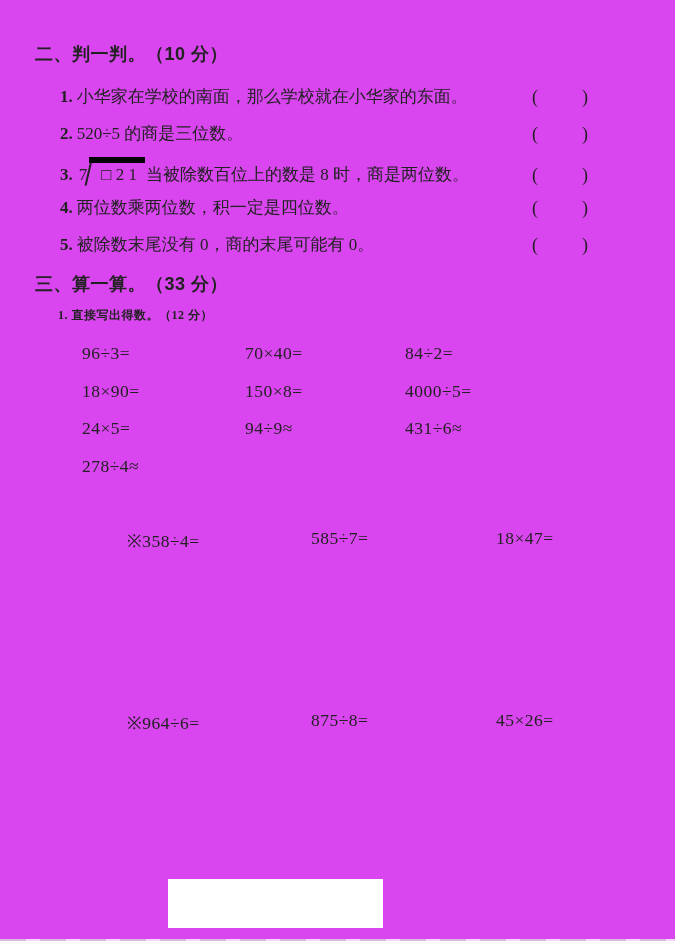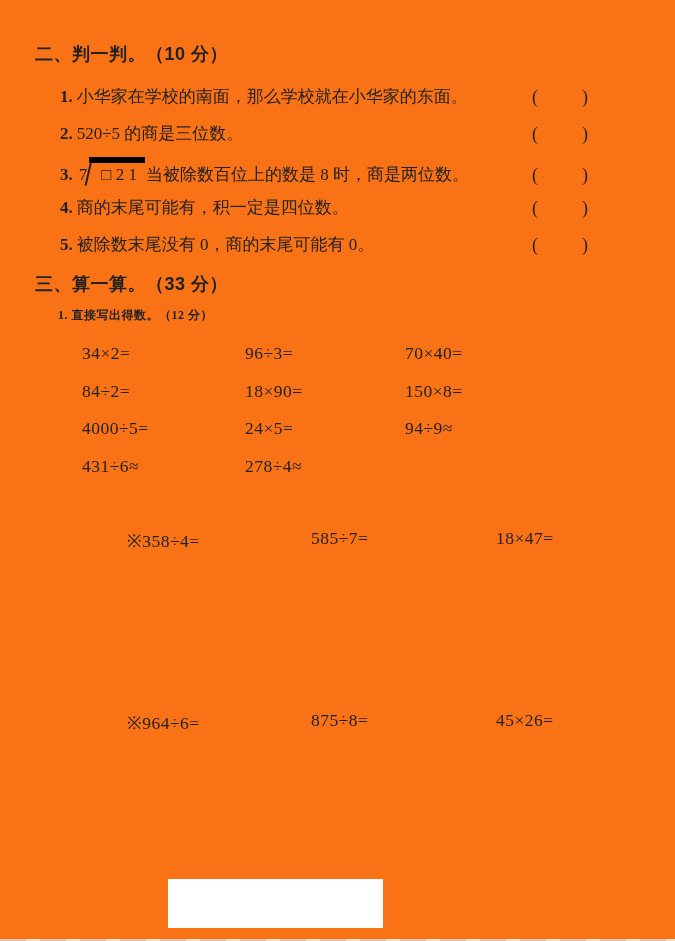--- a/index.html
+++ b/index.html
@@ -4,21 +4,21 @@
 <style>
   html,body{margin:0;padding:0;}
   body{
     background:#e9e9e9;
     font-family:"Liberation Serif","DejaVu Serif",serif;
   }
   .page{
     position:relative;
     width:675px;height:941px;
     margin:0 auto;
-    background:#f97316;
+    background:#d946ef;
     color:#222;
     overflow:hidden;
   }
   .abs{position:absolute;}
   .sec-heading{
     left:35px;
     font-family:"Liberation Sans","DejaVu Sans",sans-serif;
     font-weight:bold;
     font-size:18px;
     letter-spacing:0.5px;
@@ -129,21 +129,21 @@
       <span class="qnum">3.</span><span class="divisor">7</span><span class="longdiv"><span>□ 2 1</span></span><span>当被除数百位上的数是 8 时，商是两位数。</span>
     </div>
     <div class="parens">
       <span>(</span>
         <span>)</span>
     </div>
   </div>
 
   <div class="abs jrow" style="top:196px">
     <div class="jtext">
-      <span class="qnum">4.</span><span>商的末尾可能有，积一定是四位数。</span>
+      <span class="qnum">4.</span><span>两位数乘两位数，积一定是四位数。</span>
     </div>
     <div class="parens">
       <span>(</span>
         <span>)</span>
     </div>
   </div>
 
   <div class="abs jrow" style="top:233px">
     <div class="jtext">
       <span class="qnum">5.</span><span>被除数末尾没有 0，商的末尾可能有 0。</span>
@@ -152,21 +152,20 @@
       <span>(</span>
         <span>)</span>
     </div>
   </div>
 
   <div class="abs sec-heading" style="top:272px">三、算一算。（33 分）</div>
 
   <div class="abs sub-heading" style="top:307px">1. 直接写出得数。（12 分）</div>
 
   <div class="abs calc-grid grid-oral" style="top:343px">
-    <div class="calc-cell">34×2=</div>
     <div class="calc-cell">96÷3=</div>
     <div class="calc-cell">70×40=</div>
     <div class="calc-cell">84÷2=</div>
     <div class="calc-cell">18×90=</div>
     <div class="calc-cell">150×8=</div>
     <div class="calc-cell">4000÷5=</div>
     <div class="calc-cell">24×5=</div>
     <div class="calc-cell">94÷9≈</div>
     <div class="calc-cell">431÷6≈</div>
     <div class="calc-cell">278÷4≈</div>

